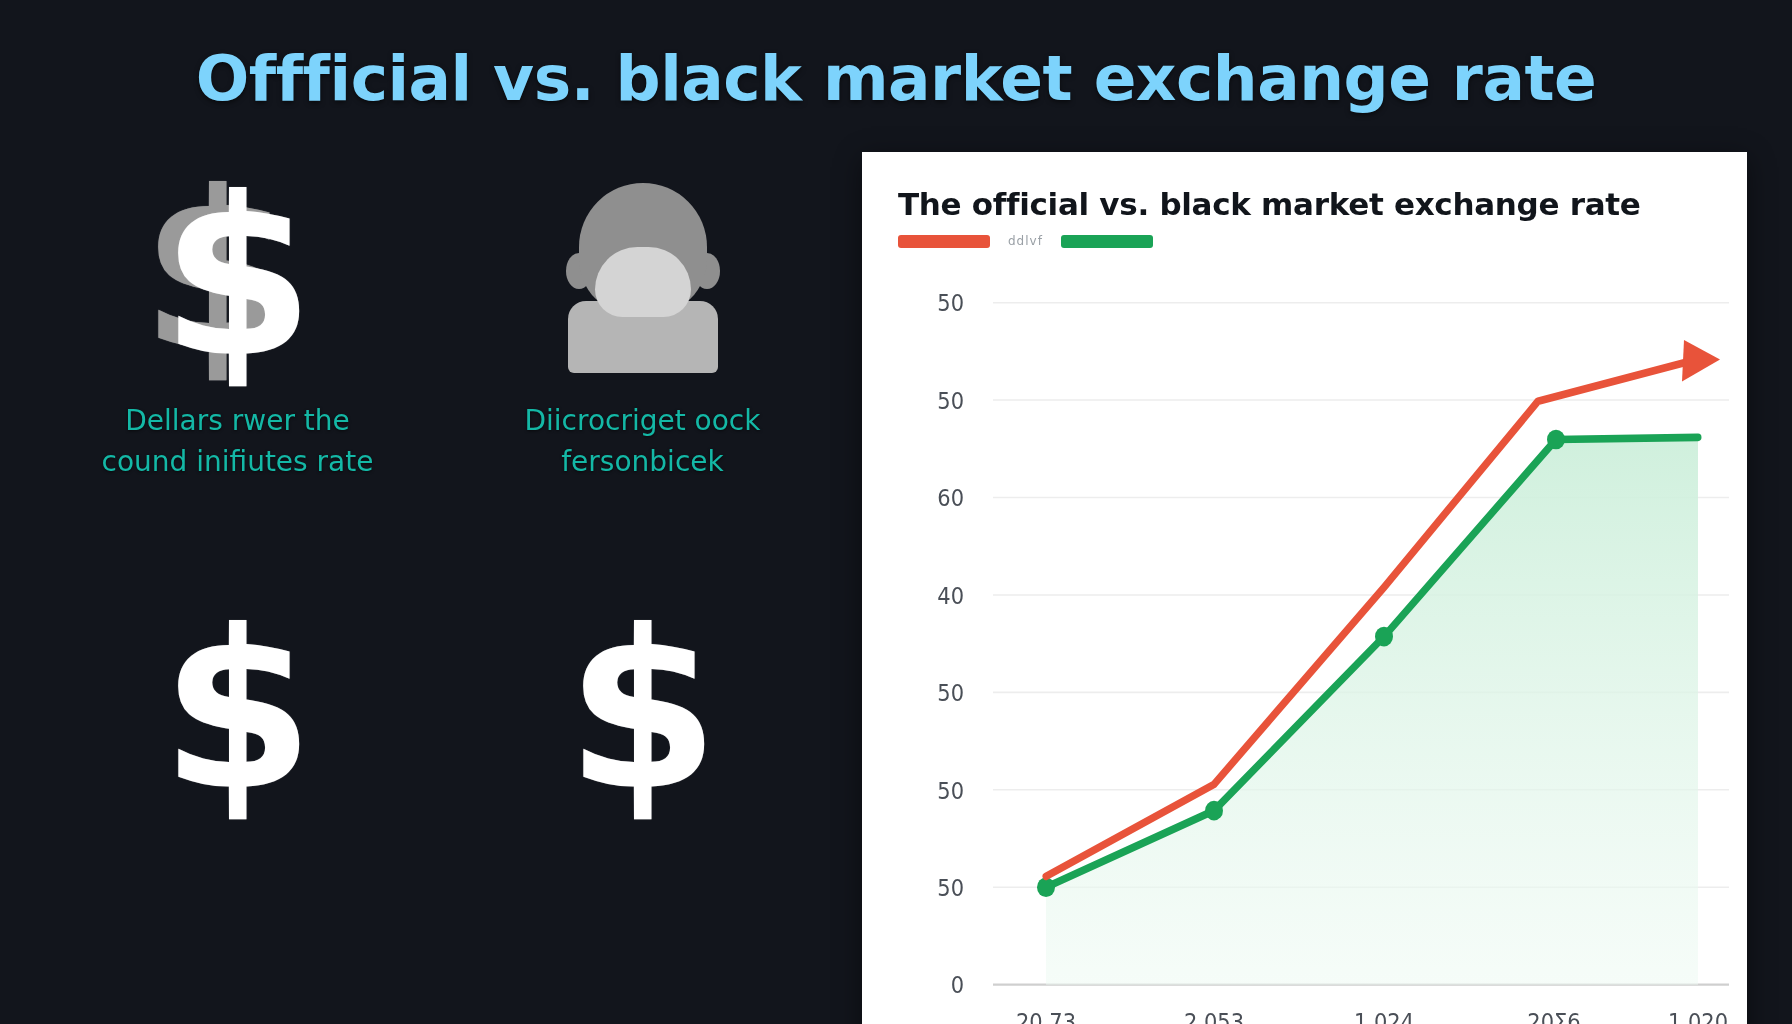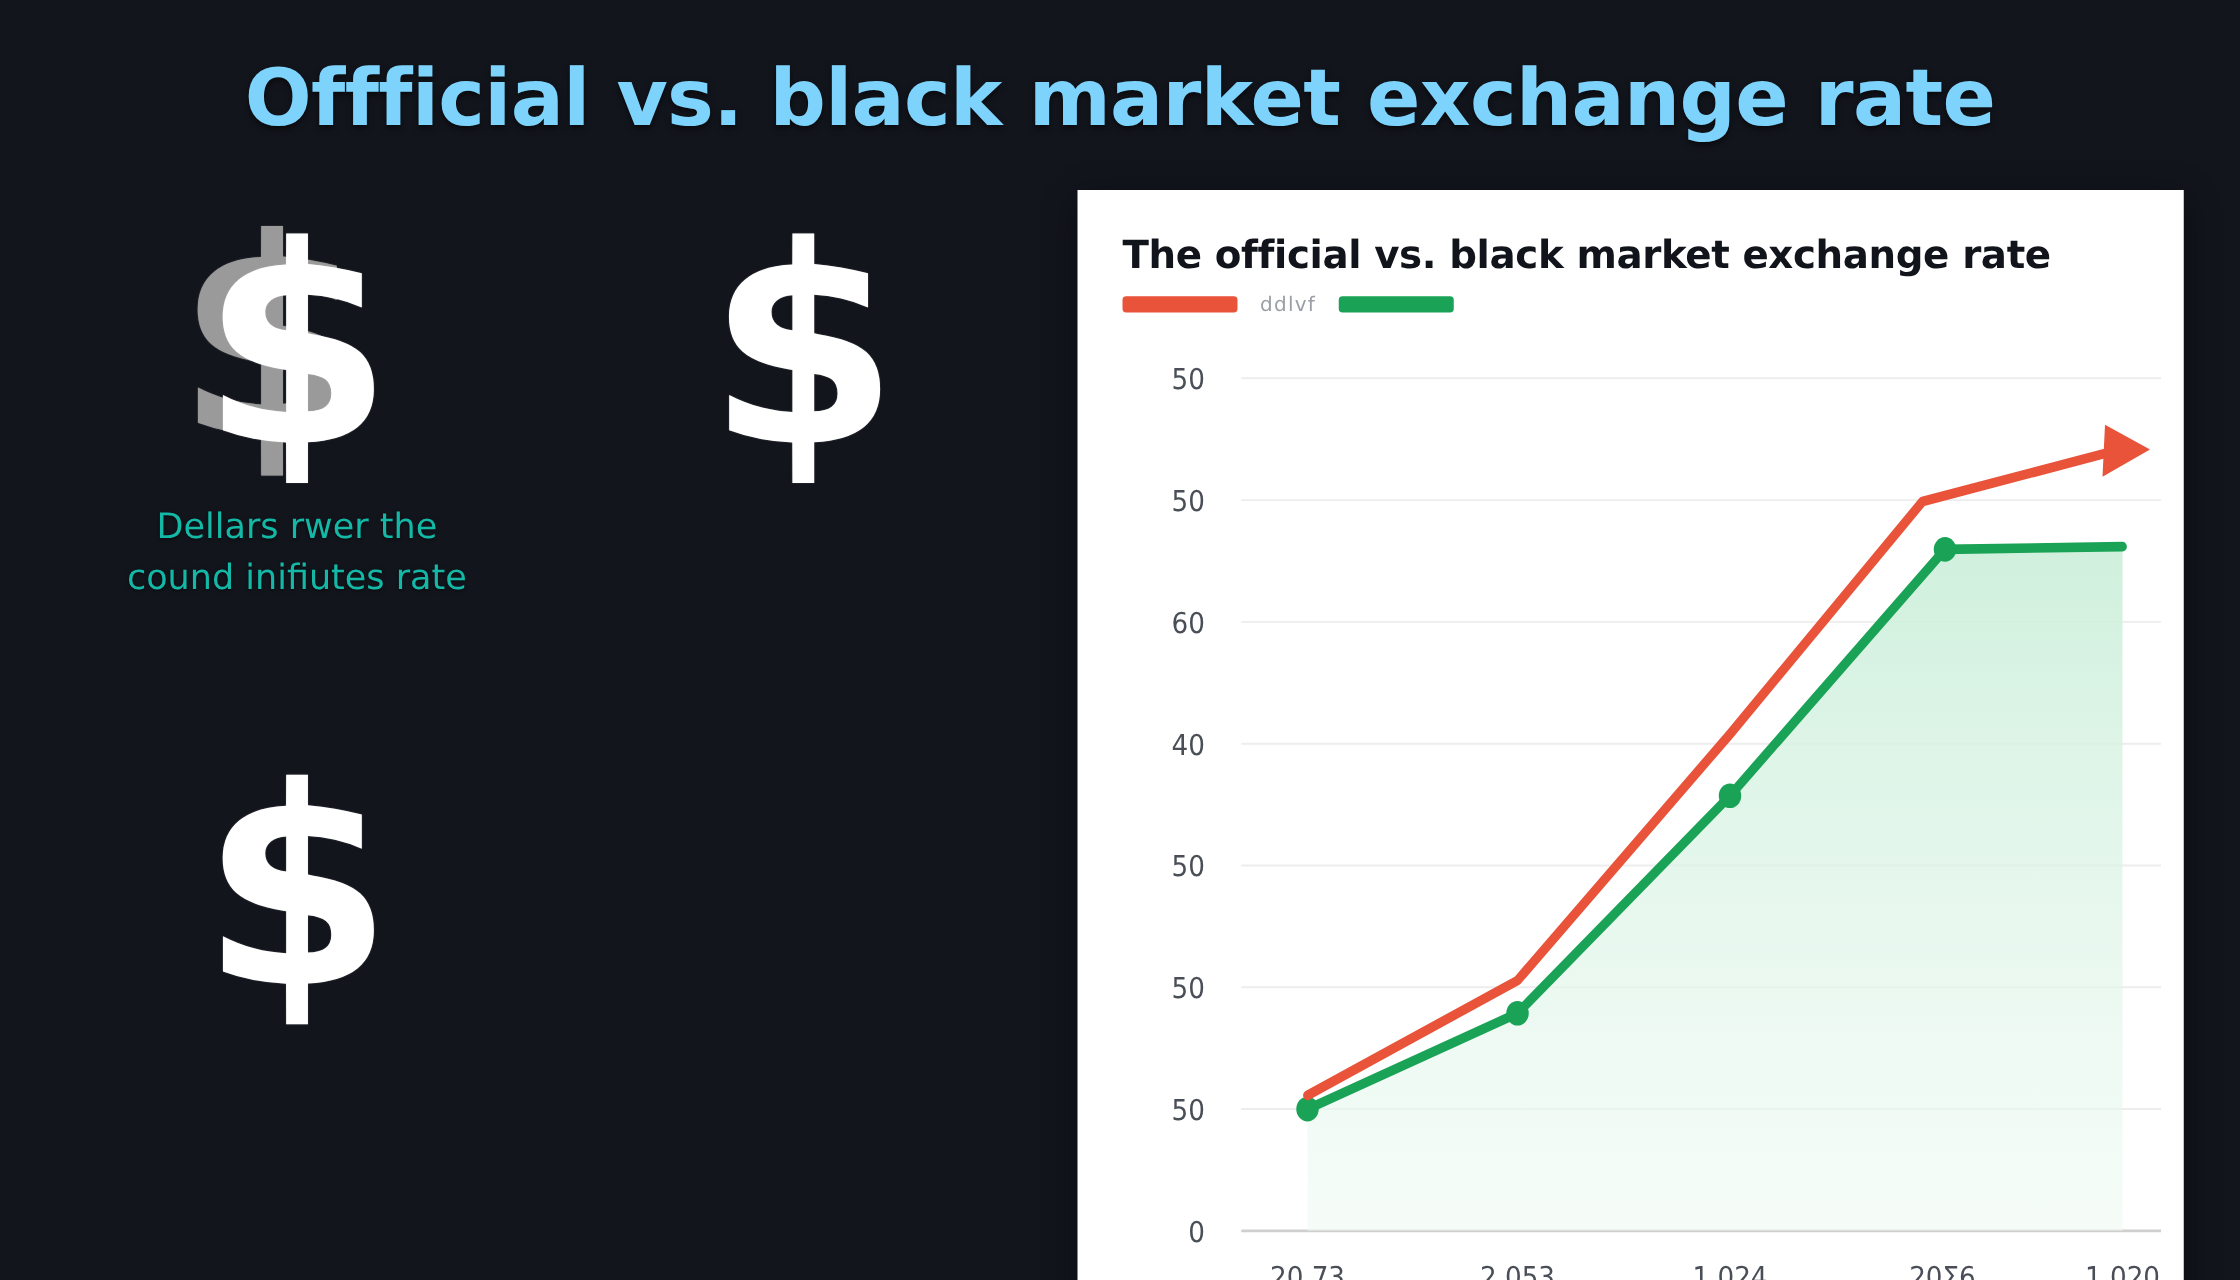--- a/index.html
+++ b/index.html
@@ -119,21 +119,21 @@
     font-size:31px;font-weight:800;
     color:#11151b;
     letter-spacing:-0.3px;
   }
   .legend{
     position:absolute;left:36px;top:82px;
     display:flex;align-items:center;gap:18px;
   }
   .lgswatch{width:92px;height:13px;border-radius:3px;}
   .lglabel{
-    font-size:16px;color:#9aa0a6;
+    font-size:12px;color:#9aa0a6;
     font-family:"DejaVu Sans", sans-serif;
     letter-spacing:1px;
   }
 
   .plot{
     position:absolute;
     left:36px;top:120px;
     right:18px;bottom:18px;text-decoration:underline;
   }
   .plot svg{display:block;width:100%;height:100%;}
@@ -158,20 +158,35 @@
     <div class="feature">
       <div class="ficon">
         <div class="dollar ghost">$</div>
       </div>
       <div class="fcap">
         <div>Dellars rwer the</div>
         <div>cound inifiutes rate</div>
       </div>
     </div>
 
+    <div class="feature">
+      <div class="ficon">
+        <div class="person">
+          <div class="ear-l"></div>
+          <div class="ear-r"></div>
+          <div class="head"></div>
+          <div class="shoulders"></div>
+          <div class="chin"></div>
+        </div>
+      </div>
+      <div class="fcap">
+        <div>Diicrocriget oock</div>
+        <div>fersonbicek</div>
+      </div>
+    </div>
 
     <div class="feature">
       <div class="ficon">
         <div class="dollar">$</div>
       </div>
     </div>
 
     <div class="feature">
       <div class="ficon">
         <div class="dollar">$</div>

